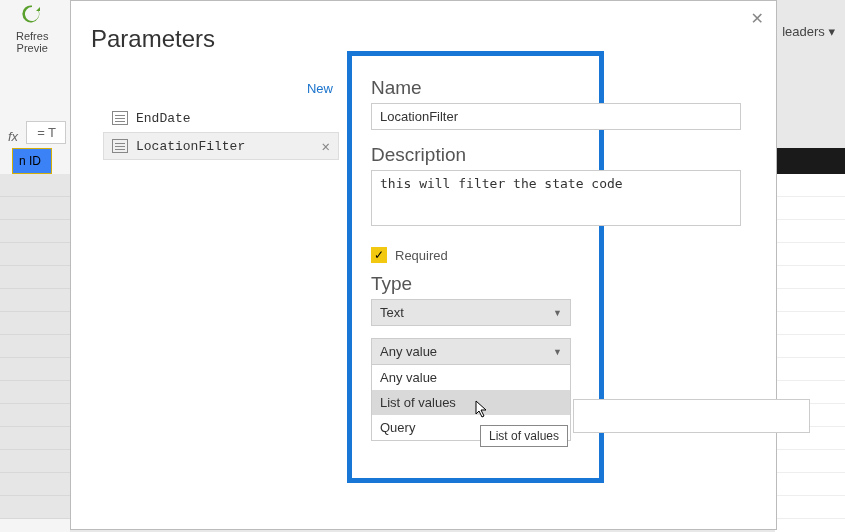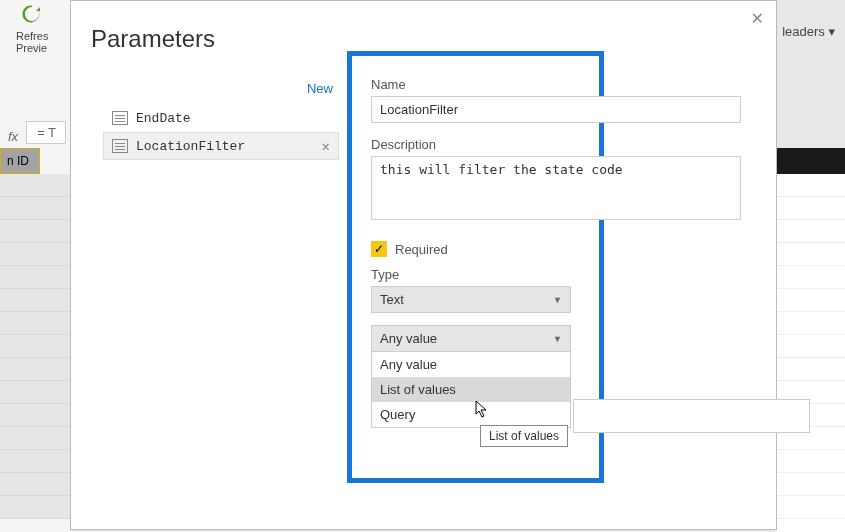--- a/index.html
+++ b/index.html
@@ -14,20 +14,21 @@
     }
     .bg-left {
       position: absolute;
       left: 0; top: 0; bottom: 0;
       width: 70px;
       background: #f5f5f5;
     }
     .ribbon-btn {
       position: absolute;
       top: 0; left: 16px;
+      text-align: center;
       font-size: 11px;
       color: #444;
     }
     .ribbon-btn .icon {
       width: 32px; height: 28px;
       margin: 0 auto 2px;
       display: flex; align-items: center; justify-content: center;
     }
     .headers-trunc {
       position: absolute;
@@ -41,23 +42,23 @@
       height: 28px;
       display: flex;
       align-items: flex-end;
       font-size: 13px;
       color: #666;
     }
     .fx-bar .fx { font-style: italic; padding: 0 8px; }
     .fx-bar .eq { background: #fff; border: 1px solid #ccc; padding: 3px 6px 3px 10px; width: 40px; }
     .col-header {
       position: absolute;
-      left: 0; top: 148px;
+      left: 12px; top: 148px;
       width: 40px; height: 26px;
-      background: #a3a3a3;
+      background: #3b82f6;
       color: #000;
       font-size: 12px;
       padding: 5px 6px;
       border: 1px solid #d4af0a;
     }
     .bg-rows {
       position: absolute;
       left: 0; top: 174px; bottom: 0; width: 70px;
     }
     .bg-row {
@@ -151,33 +152,33 @@
       height: 432px;
       border: 5px solid #1776d6;
       pointer-events: none;
     }
     .form {
       position: absolute;
       top: 76px; left: 300px;
       width: 370px;
       color: #555;
     }
-    .lbl { font-size: 13px; margin-bottom: 4px; }
+    .lbl { font-size: 19px; margin-bottom: 4px; }
     .txt {
       width: 370px;
       border: 1px solid #ccc;
       background: #fff;
       padding: 5px 8px;
       font-size: 13px;
       color: #333;
       margin-bottom: 14px;
     }
     .txtarea {
       width: 370px;
-      height: 64px;
+      height: 56px;
       border: 1px solid #ccc;
       padding: 5px 8px;
       font-size: 13px;
       color: #333;
       resize: none;
       margin-bottom: 18px;
     }
     .req-row { display: flex; align-items: center; gap: 8px; margin-bottom: 10px; }
     .req-chk {
       width: 16px; height: 16px;

